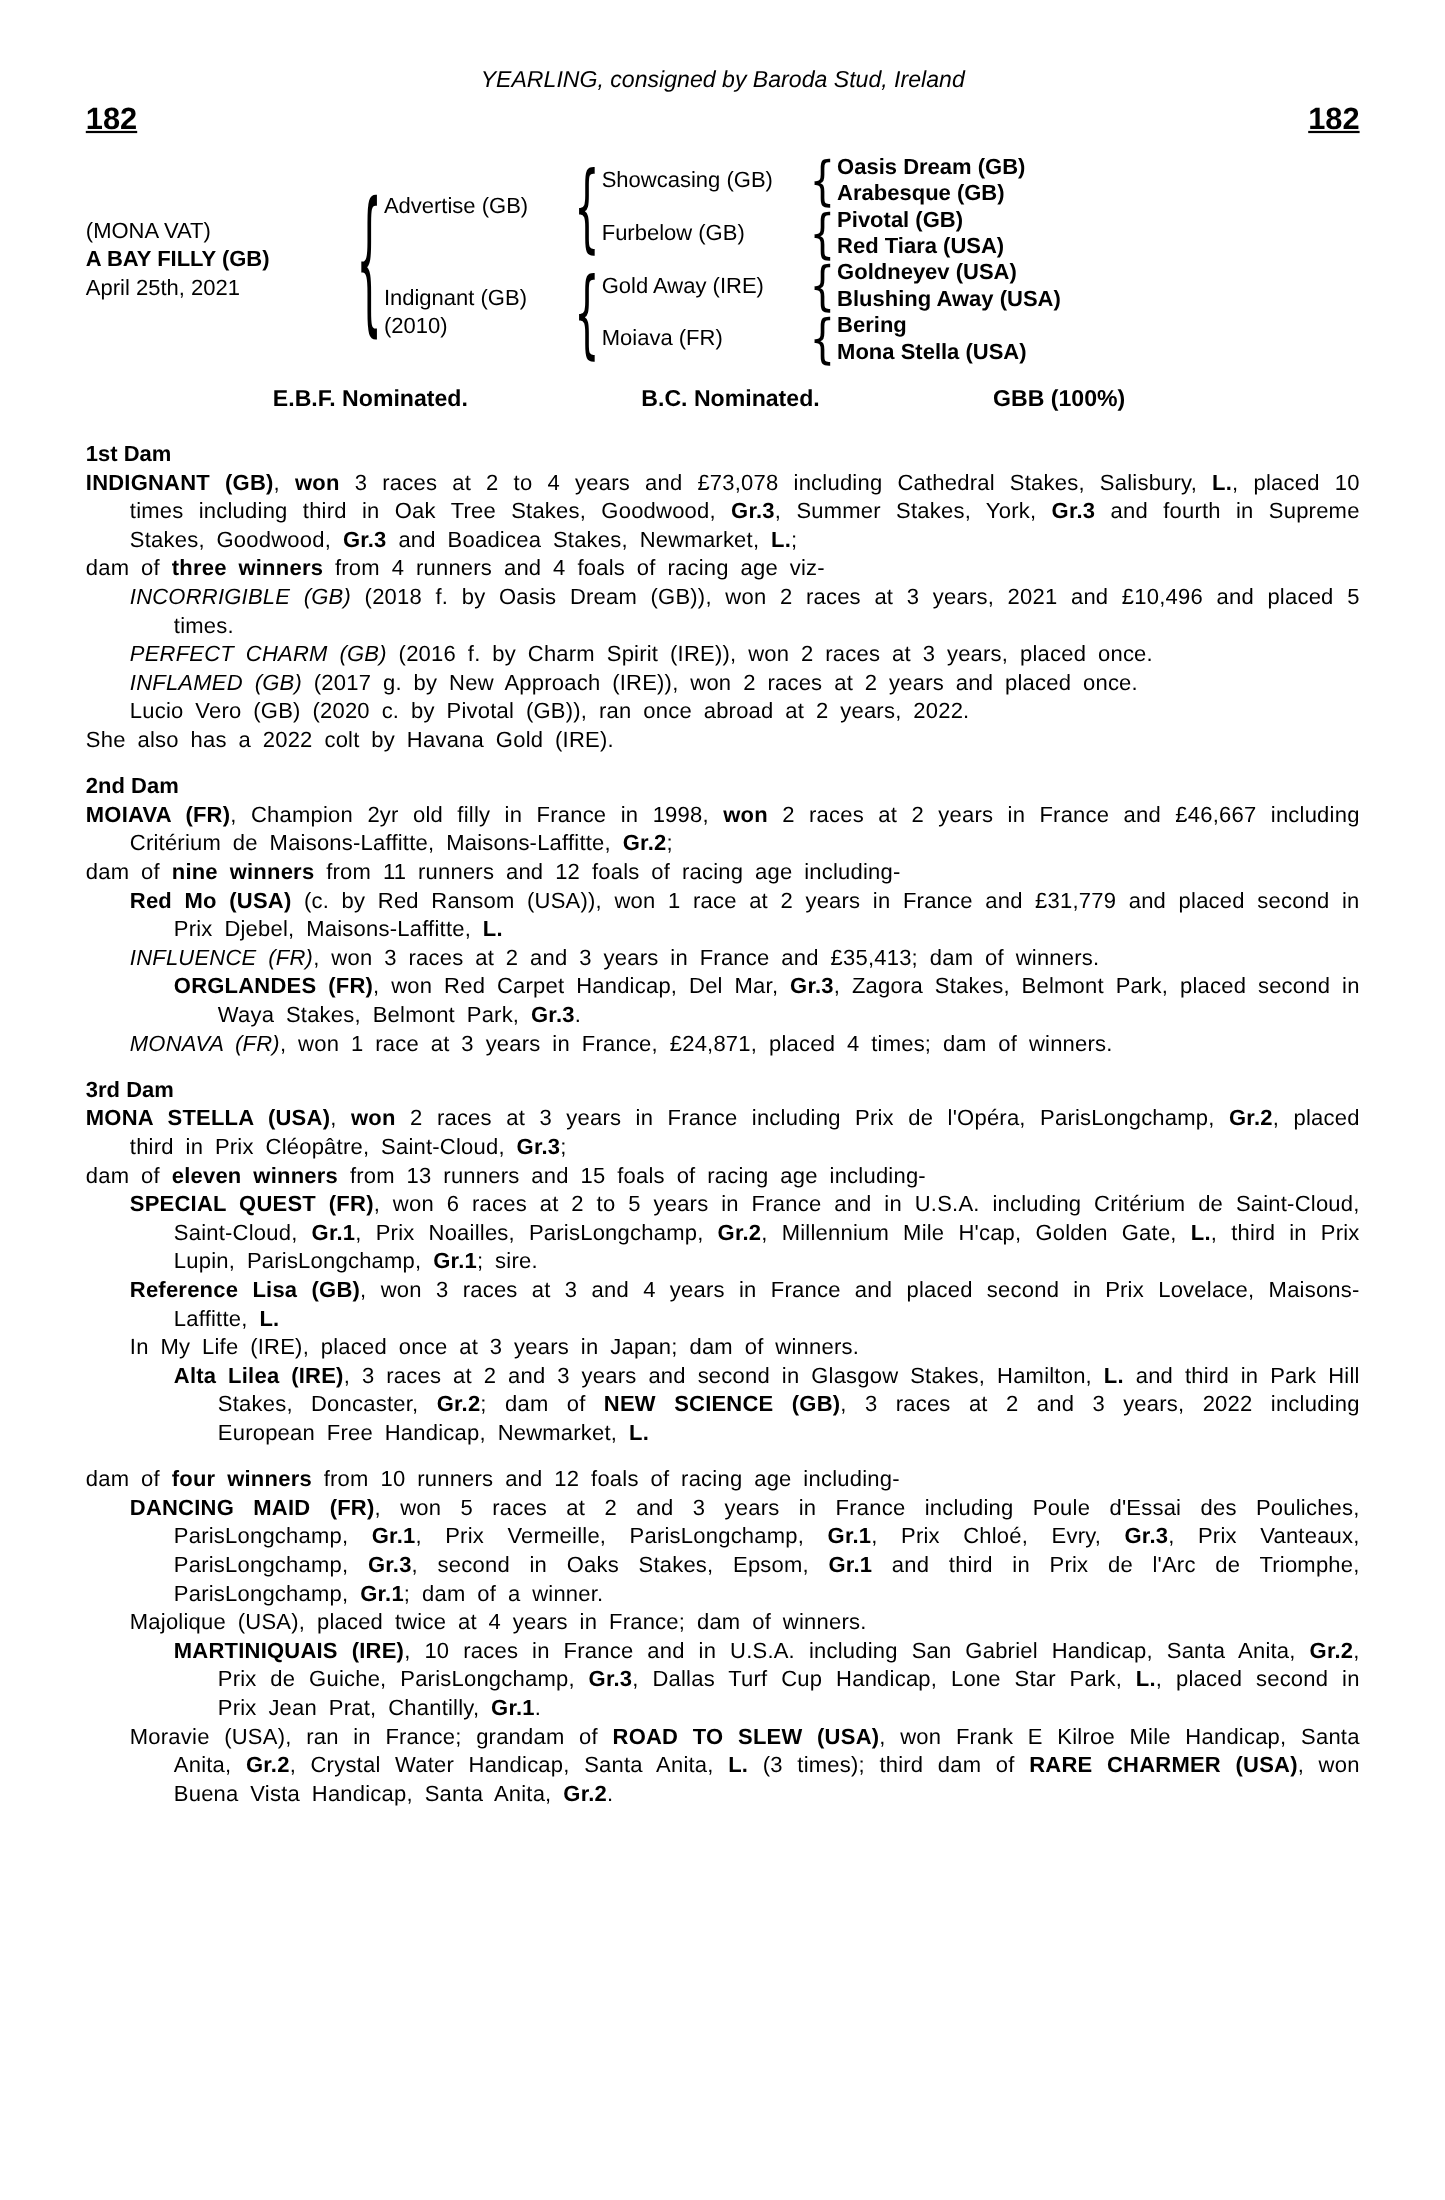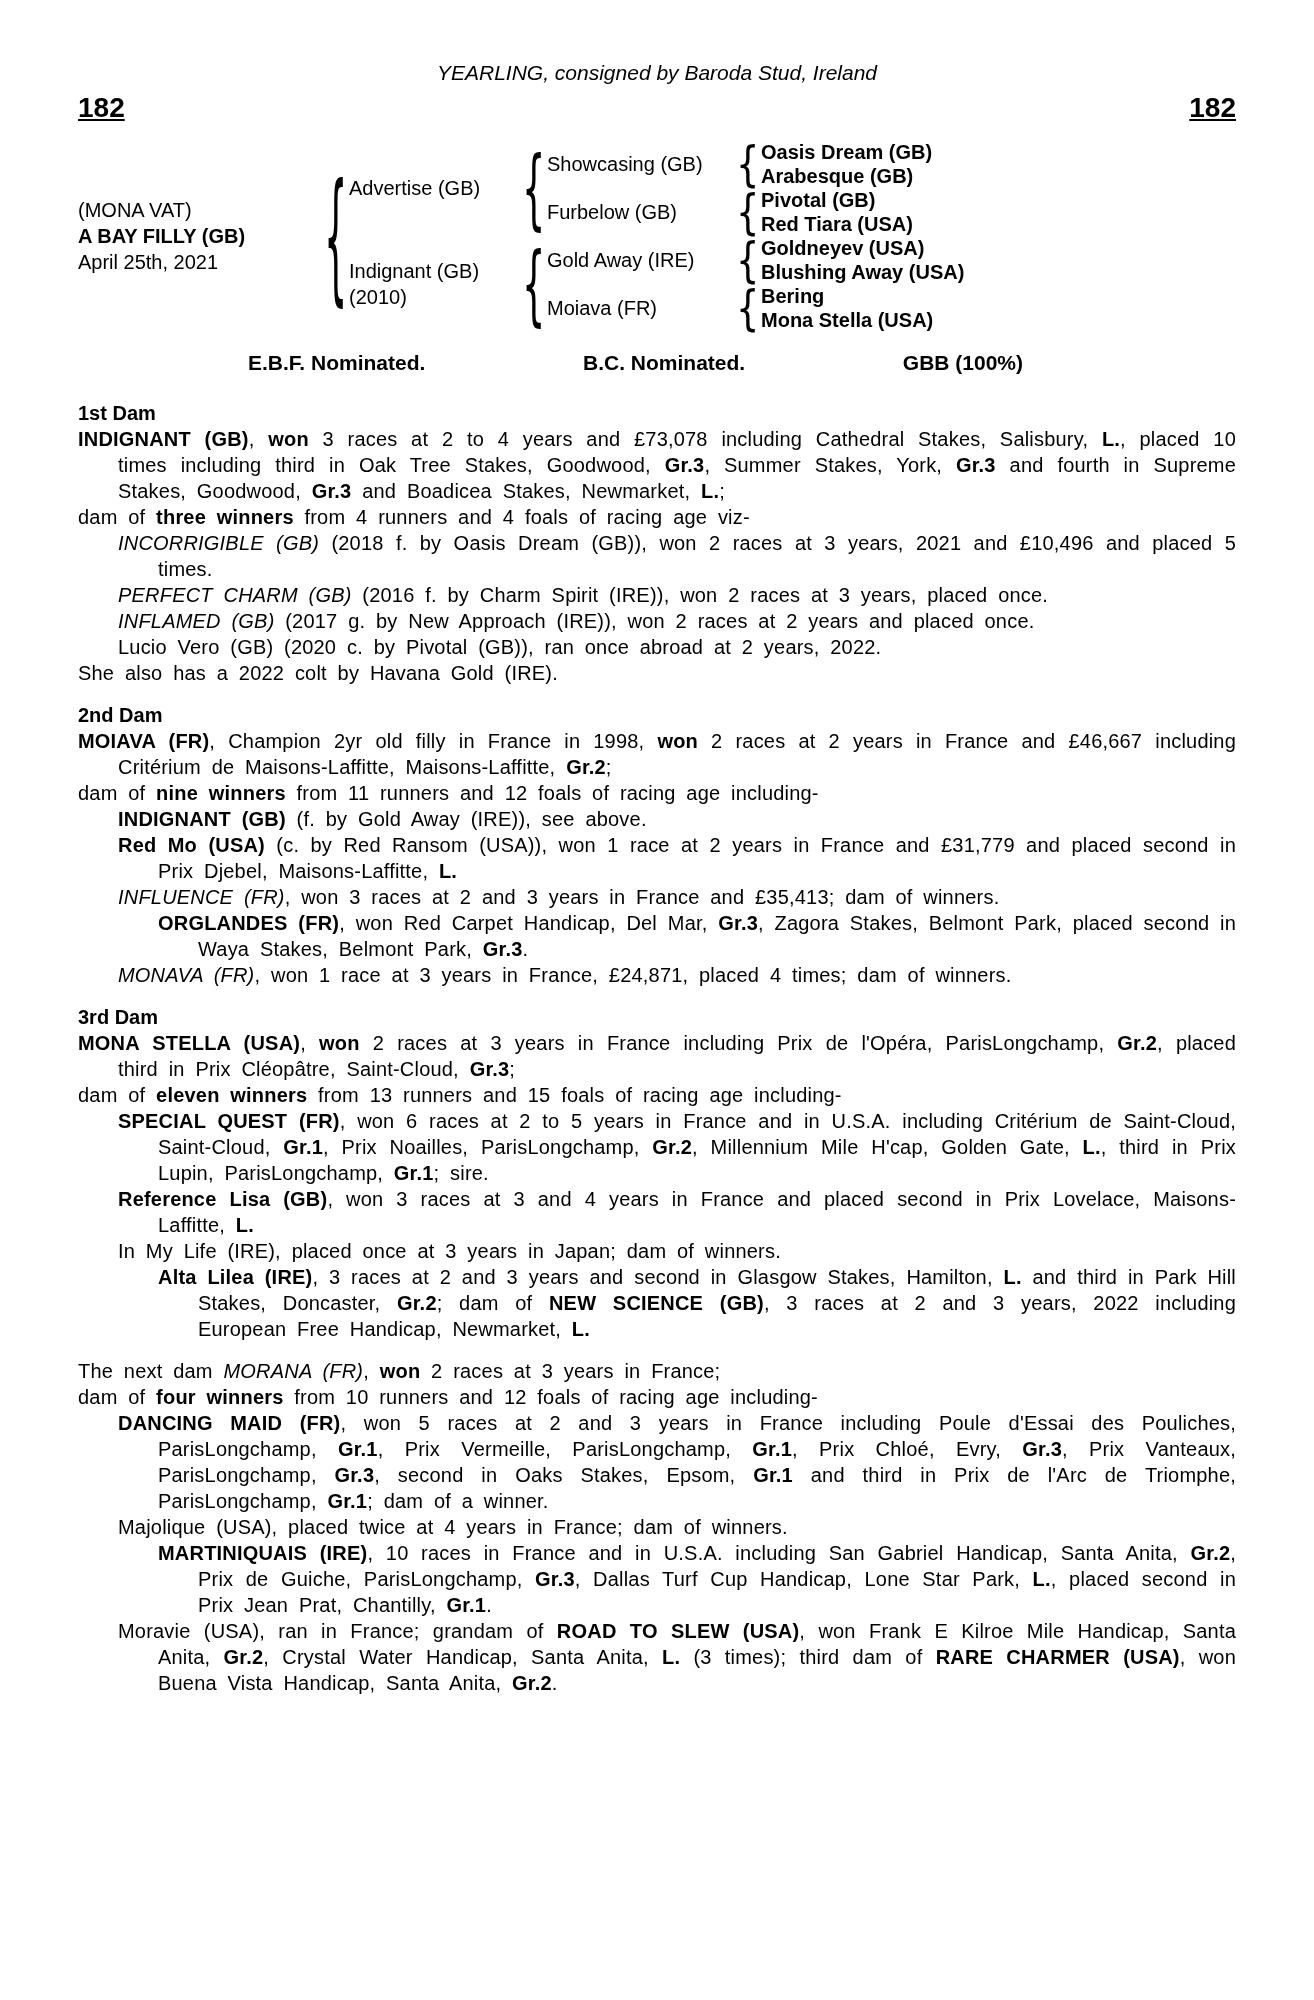--- a/index.html
+++ b/index.html
@@ -157,37 +157,35 @@
         <p class="para ind-1"><span class="i">INCORRIGIBLE (GB)</span><span> (2018 f. by Oasis Dream (GB)), won 2 races at 3 years, 2021 and £10,496 and placed 5 times.</span></p>
         <p class="para ind-1"><span class="i">PERFECT CHARM (GB)</span><span> (2016 f. by Charm Spirit (IRE)), won 2 races at 3 years, placed once.</span></p>
         <p class="para ind-1"><span class="i">INFLAMED (GB)</span><span> (2017 g. by New Approach (IRE)), won 2 races at 2 years and placed once.</span></p>
         <p class="para ind-1"><span>Lucio Vero (GB) (2020 c. by Pivotal (GB)), ran once abroad at 2 years, 2022.</span></p>
         <p class="para ind-0"><span>She also has a 2022 colt by Havana Gold (IRE).</span></p>
       </div>
       <div class="section">
         <div class="sec-heading">2nd Dam</div>
         <p class="para ind-0"><span class="b">MOIAVA (FR)</span><span>, Champion 2yr old filly in France in 1998, </span><span class="b">won</span><span> 2 races at 2 years in France and £46,667 including Critérium de Maisons-Laffitte, Maisons-Laffitte, </span><span class="b">Gr.2</span><span>;</span></p>
         <p class="para ind-0"><span>dam of </span><span class="b">nine winners</span><span> from 11 runners and 12 foals of racing age including-</span></p>
-        <p class="para ind-1"><span class="b">INDIGNANT (GB)</span><span> (f. by Gold Away (IRE)), see above.</span></p>
         <p class="para ind-1"><span class="b">Red Mo (USA)</span><span> (c. by Red Ransom (USA)), won 1 race at 2 years in France and £31,779 and placed second in Prix Djebel, Maisons-Laffitte, </span><span class="b">L.</span></p>
         <p class="para ind-1"><span class="i">INFLUENCE (FR)</span><span>, won 3 races at 2 and 3 years in France and £35,413; dam of winners.</span></p>
         <p class="para ind-2"><span class="b">ORGLANDES (FR)</span><span>, won Red Carpet Handicap, Del Mar, </span><span class="b">Gr.3</span><span>, Zagora Stakes, Belmont Park, placed second in Waya Stakes, Belmont Park, </span><span class="b">Gr.3</span><span>.</span></p>
         <p class="para ind-1"><span class="i">MONAVA (FR)</span><span>, won 1 race at 3 years in France, £24,871, placed 4 times; dam of winners.</span></p>
       </div>
       <div class="section">
         <div class="sec-heading">3rd Dam</div>
         <p class="para ind-0"><span class="b">MONA STELLA (USA)</span><span>, </span><span class="b">won</span><span> 2 races at 3 years in France including Prix de l'Opéra, ParisLongchamp, </span><span class="b">Gr.2</span><span>, placed third in Prix Cléopâtre, Saint-Cloud, </span><span class="b">Gr.3</span><span>;</span></p>
         <p class="para ind-0"><span>dam of </span><span class="b">eleven winners</span><span> from 13 runners and 15 foals of racing age including-</span></p>
         <p class="para ind-1"><span class="b">SPECIAL QUEST (FR)</span><span>, won 6 races at 2 to 5 years in France and in U.S.A. including Critérium de Saint-Cloud, Saint-Cloud, </span><span class="b">Gr.1</span><span>, Prix Noailles, ParisLongchamp, </span><span class="b">Gr.2</span><span>, Millennium Mile H'cap, Golden Gate, </span><span class="b">L.</span><span>, third in Prix Lupin, ParisLongchamp, </span><span class="b">Gr.1</span><span>; sire.</span></p>
         <p class="para ind-1"><span class="b">Reference Lisa (GB)</span><span>, won 3 races at 3 and 4 years in France and placed second in Prix Lovelace, Maisons-Laffitte, </span><span class="b">L.</span></p>
         <p class="para ind-1"><span>In My Life (IRE), placed once at 3 years in Japan; dam of winners.</span></p>
         <p class="para ind-2"><span class="b">Alta Lilea (IRE)</span><span>, 3 races at 2 and 3 years and second in Glasgow Stakes, Hamilton, </span><span class="b">L.</span><span> and third in Park Hill Stakes, Doncaster, </span><span class="b">Gr.2</span><span>; dam of </span><span class="b">NEW SCIENCE (GB)</span><span>, 3 races at 2 and 3 years, 2022 including European Free Handicap, Newmarket, </span><span class="b">L.</span></p>
       </div>
       <div class="section">
-        <p class="para ind-0"><span>The next dam </span><span class="i">MORANA (FR)</span><span>, </span><span class="b">won</span><span> 2 races at 3 years in France;</span></p>
         <p class="para ind-0"><span>dam of </span><span class="b">four winners</span><span> from 10 runners and 12 foals of racing age including-</span></p>
         <p class="para ind-1"><span class="b">DANCING MAID (FR)</span><span>, won 5 races at 2 and 3 years in France including Poule d'Essai des Pouliches, ParisLongchamp, </span><span class="b">Gr.1</span><span>, Prix Vermeille, ParisLongchamp, </span><span class="b">Gr.1</span><span>, Prix Chloé, Evry, </span><span class="b">Gr.3</span><span>, Prix Vanteaux, ParisLongchamp, </span><span class="b">Gr.3</span><span>, second in Oaks Stakes, Epsom, </span><span class="b">Gr.1</span><span> and third in Prix de l'Arc de Triomphe, ParisLongchamp, </span><span class="b">Gr.1</span><span>; dam of a winner.</span></p>
         <p class="para ind-1"><span>Majolique (USA), placed twice at 4 years in France; dam of winners.</span></p>
         <p class="para ind-2"><span class="b">MARTINIQUAIS (IRE)</span><span>, 10 races in France and in U.S.A. including San Gabriel Handicap, Santa Anita, </span><span class="b">Gr.2</span><span>, Prix de Guiche, ParisLongchamp, </span><span class="b">Gr.3</span><span>, Dallas Turf Cup Handicap, Lone Star Park, </span><span class="b">L.</span><span>, placed second in Prix Jean Prat, Chantilly, </span><span class="b">Gr.1</span><span>.</span></p>
         <p class="para ind-1"><span>Moravie (USA), ran in France; grandam of </span><span class="b">ROAD TO SLEW (USA)</span><span>, won Frank E Kilroe Mile Handicap, Santa Anita, </span><span class="b">Gr.2</span><span>, Crystal Water Handicap, Santa Anita, </span><span class="b">L.</span><span> (3 times); third dam of </span><span class="b">RARE CHARMER (USA)</span><span>, won Buena Vista Handicap, Santa Anita, </span><span class="b">Gr.2</span><span>.</span></p>
       </div>
     </div>
 
 </div>
 

